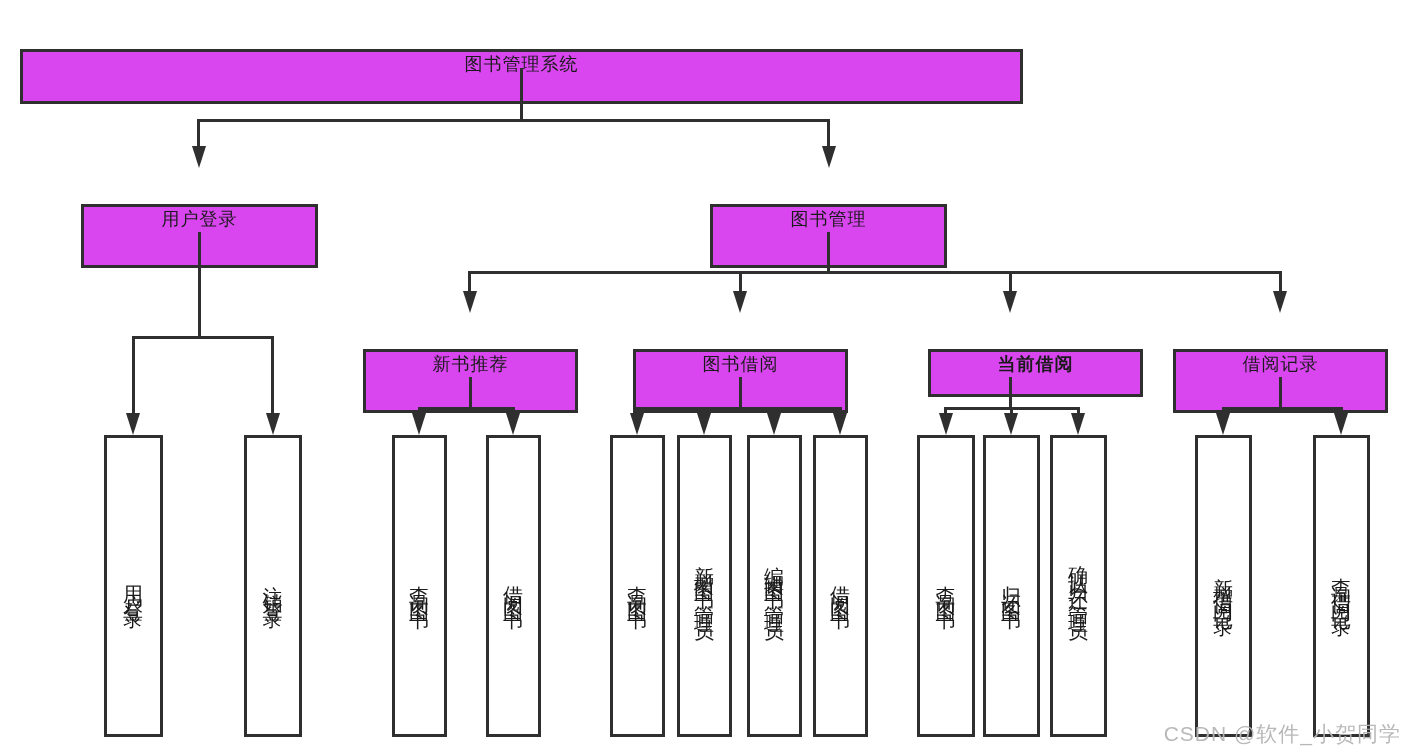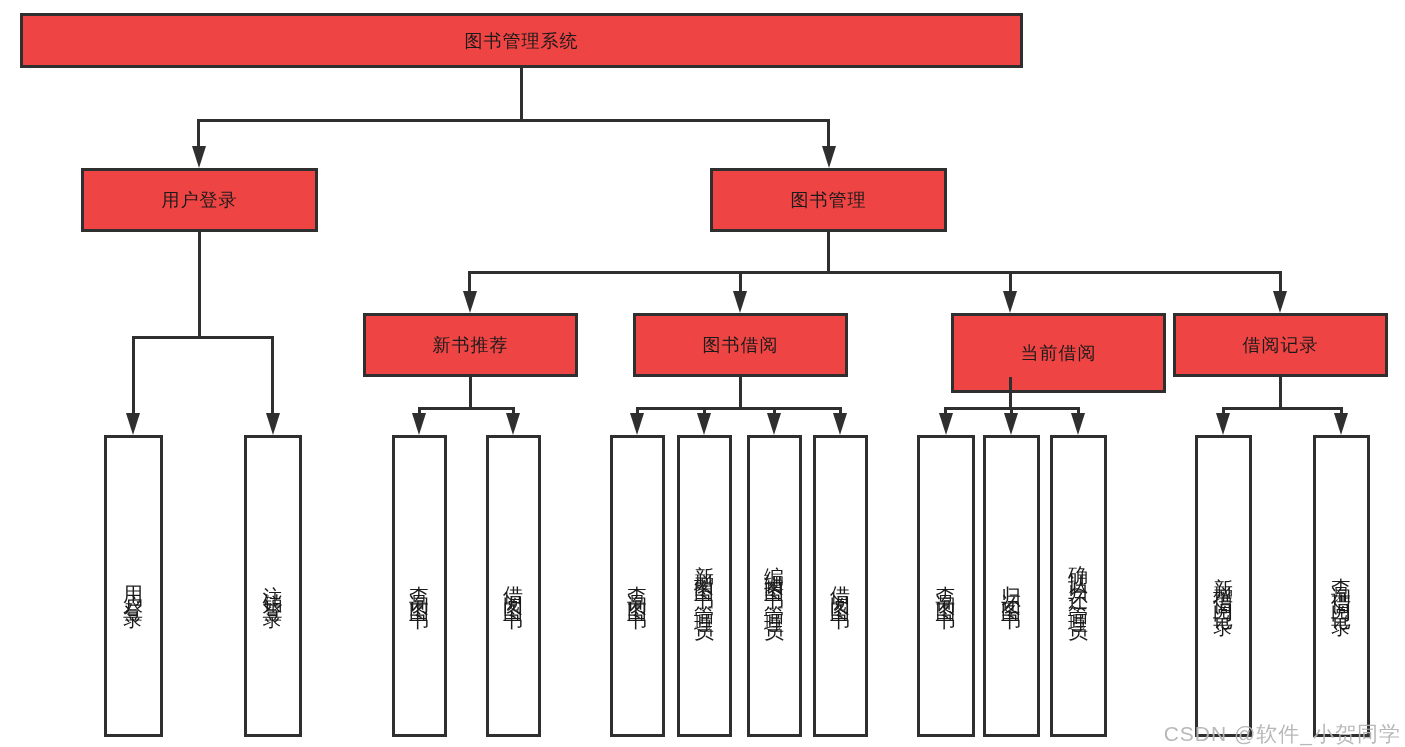--- a/index.html
+++ b/index.html
@@ -1,23 +1,23 @@
 <!DOCTYPE html>
 <html><head>
 <meta charset="utf-8">
 <style>
   html,body{margin:0;padding:0;background:#fff;}
   .canvas{
     position:relative;width:1405px;height:747px;background:#ffffff;
     font-family:"Liberation Sans",sans-serif;color:#1a1a1a;overflow:hidden;
   }
   .node{
-    position:absolute;background:#ef4444;border:3px solid #2f2f2f;
-    box-sizing:border-box;display:flex;align-items:center;justify-content:center;
-    font-size:18px;letter-spacing:1px;
+    position:absolute;background:#d946ef;border:3px solid #2f2f2f;
+    box-sizing:border-box;display:flex;align-items:flex-start;justify-content:center;
+    font-size:18px;letter-spacing:1px;margin-top:36px;
   }
   .leaf{
     position:absolute;background:#ffffff;border:3px solid #2f2f2f;
     box-sizing:border-box;display:flex;align-items:center;justify-content:center;
     top:435px;height:302px;overflow:hidden;
   }
   .vtext{
     writing-mode:vertical-rl;text-orientation:mixed;
     font-size:20px;letter-spacing:8px;line-height:1;white-space:nowrap;
   }
@@ -51,21 +51,21 @@
   </div>
 
   <div class="node" style="left:710px;top:168px;width:237px;height:64px;">
     <span>图书管理</span>
   </div>
 
   <div class="node" style="left:633px;top:313px;width:215px;height:64px;">
     <span>图书借阅</span>
   </div>
 
-  <div class="node" style="left:951px;top:313px;width:215px;height:80px;">
+  <div class="node" style="left:928px;top:313px;width:215px;height:48px;font-weight:bold;">
     <span>当前借阅</span>
   </div>
 
   <div class="node" style="left:1173px;top:313px;width:215px;height:64px;">
     <span>借阅记录</span>
   </div>
 
   <div class="leaf" style="left:104px;width:59px;">
     <span class="vtext">用户登录</span>
   </div>

